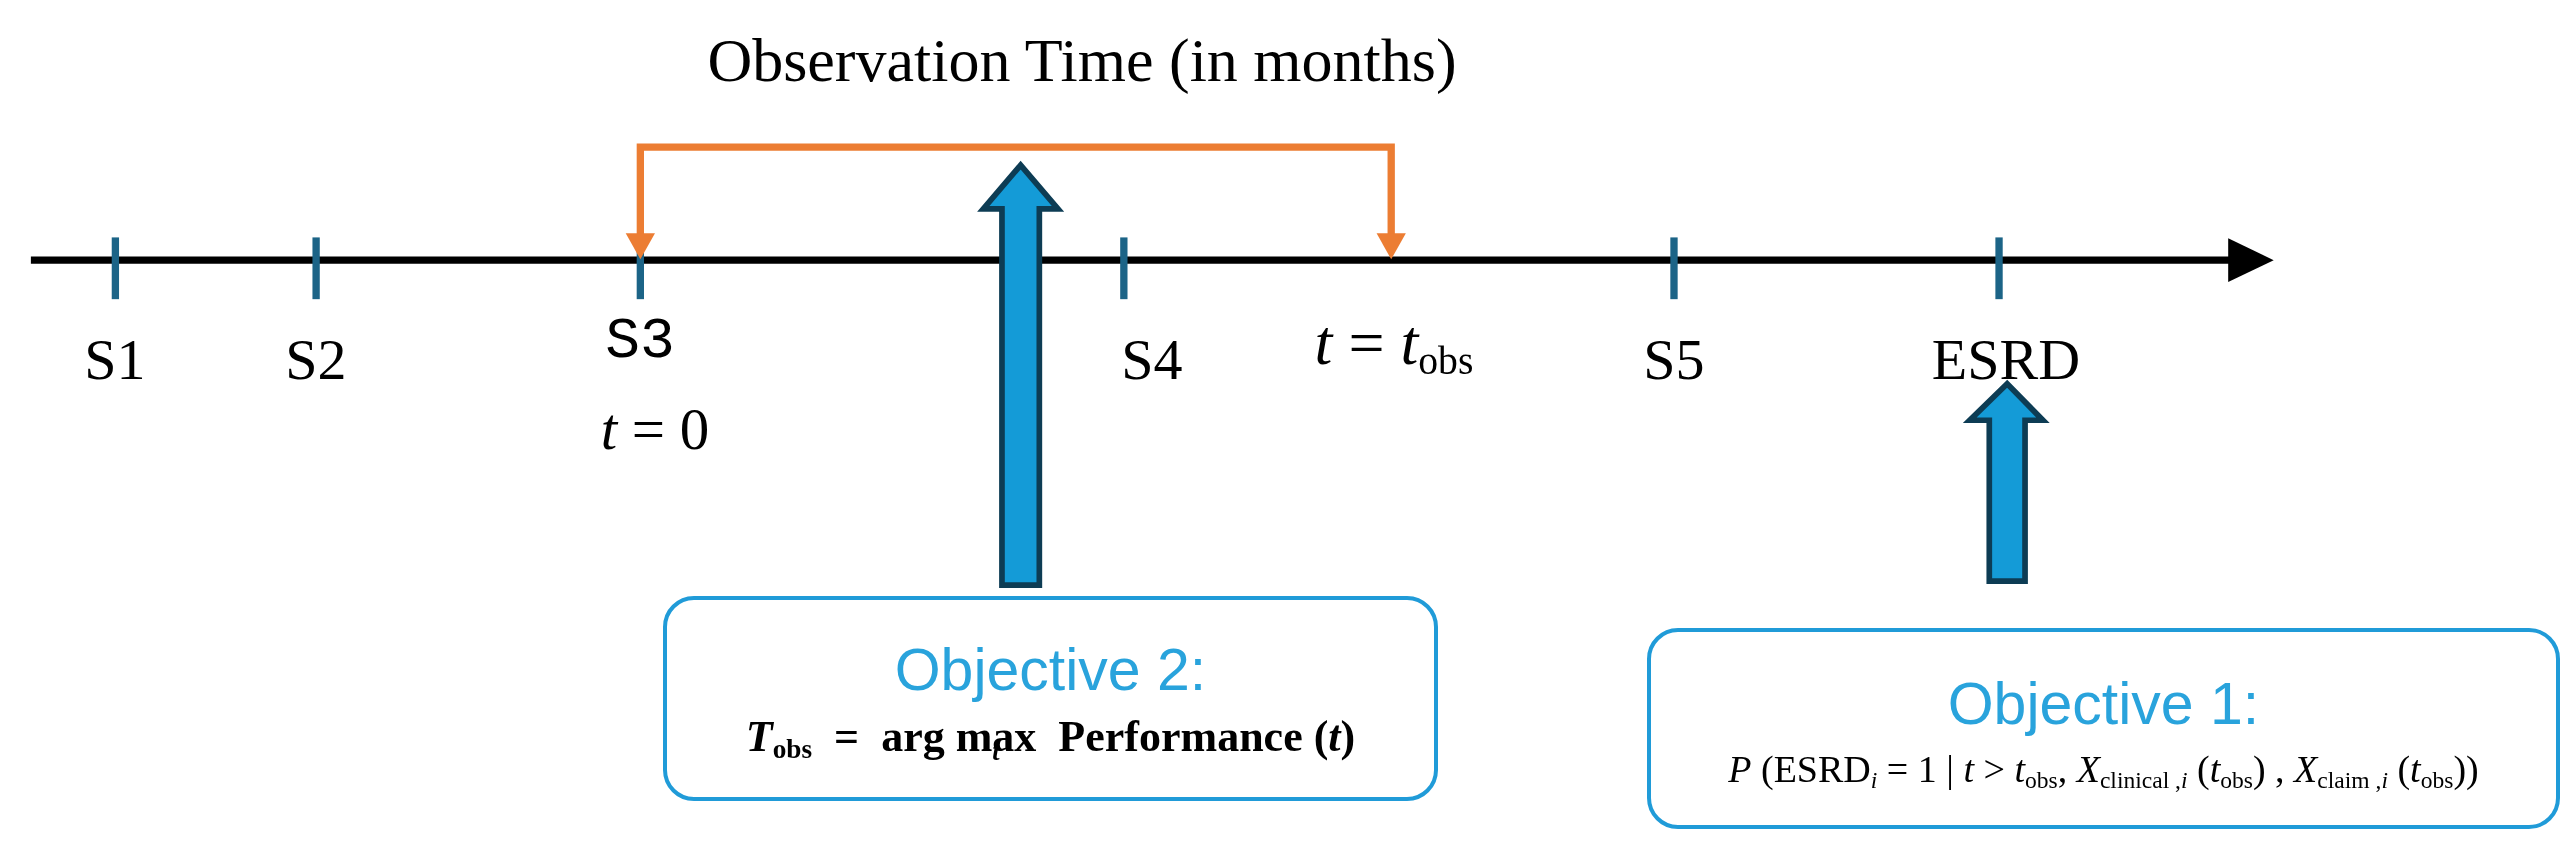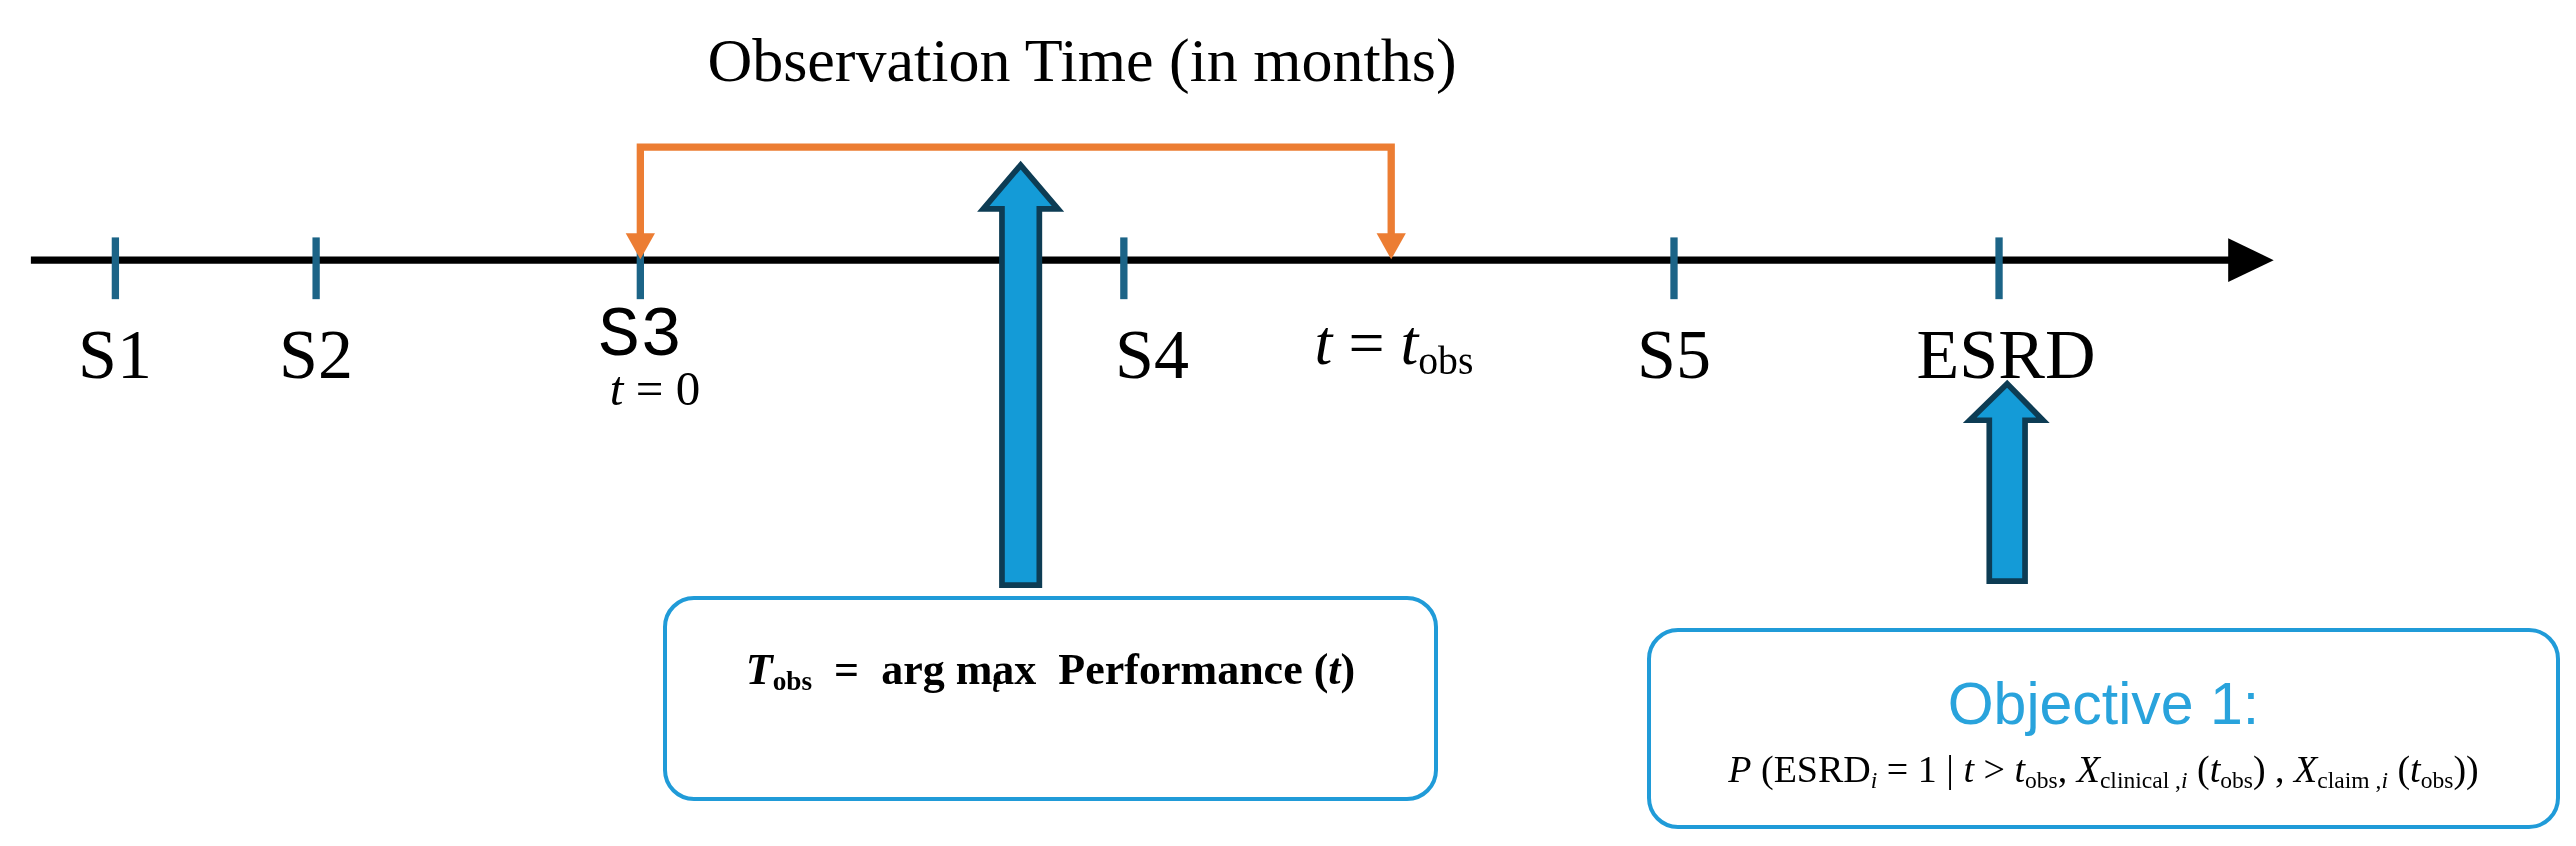--- a/index.html
+++ b/index.html
@@ -18,21 +18,21 @@
     width:2576px;height:847px;
     background:var(--bg);
     overflow:hidden;
     font-family:"Liberation Serif", serif;
   }
   .layer{position:absolute;left:0;top:0;width:2576px;height:847px;}
   .txt{position:absolute;color:var(--ink);line-height:1;white-space:nowrap;}
   .ctr{transform:translateX(-50%);}
   .serif{font-family:"Liberation Serif", serif;}
   .diagram-title{font-size:62px;text-align:right;}
-  .tick-label{font-size:70px;}
+  .tick-label{font-size:58px;margin-top:11px;}
   .formula{font-family:"Liberation Serif", serif;white-space:pre;}
   .s-it{font-style:italic;}
   .s-rm{font-style:normal;}
   .s-sub,.s-subit{font-size:0.62em;position:relative;top:0.24em;}
   .s-subit{font-style:italic;}
   .stack{display:inline-block;position:relative;}
   .stack .under{
     position:absolute;left:50%;top:0.92em;transform:translateX(-50%);
     font-size:0.6em;font-style:italic;
   }
@@ -79,25 +79,26 @@
 
   <div class="txt ctr serif diagram-title" style="left:1082px;top:29px;">Observation Time (in months)</div>
 
   <div class="txt ctr serif tick-label" style="left:115px;top:320px;">S1</div>
   <div class="txt ctr serif tick-label" style="left:316px;top:320px;">S2</div>
   <div class="txt ctr serif tick-label" style="left:640px;top:302px;font-family:Liberation Mono, monospace;">S3</div>
   <div class="txt ctr serif tick-label" style="left:1152px;top:320px;">S4</div>
   <div class="txt ctr serif tick-label" style="left:1674px;top:320px;">S5</div>
   <div class="txt ctr serif tick-label" style="left:2006px;top:320px;">ESRD</div>
 
-  <div class="txt ctr formula" style="left:655px;top:364px;font-size:49px;"><span class="s-it">t</span><span class="s-rm"> = 0</span></div>
+  <div class="txt ctr formula" style="left:655px;top:400px;font-size:59px;"><span class="s-it">t</span><span class="s-rm"> = 0</span></div>
 
   <div class="txt ctr formula" style="left:1394px;top:311px;font-size:64px;"><span class="s-it">t</span><span class="s-rm"> = </span><span class="s-it">t</span><span class="s-sub">obs</span></div>
 
   <div class="obj-box" style="left:663px;top:596px;width:775px;height:205px;padding-top:37px;">
+    <div class="obj-title">Objective 2:</div>
     <div class="obj-formula formula" style="font-size:44px;margin-top:6.5px;font-weight:bold;"><span class="s-it">T</span><span class="s-sub">obs</span><span class="s-rm">  =  </span><span class="s-rm">arg </span><span class="s-rm stack"><span>max</span><span class="under">t</span></span><span class="s-rm">  Performance </span><span class="s-rm">(</span><span class="s-it">t</span><span class="s-rm">)</span></div>
   </div>
 
   <div class="obj-box" style="left:1647px;top:628px;width:913px;height:201px;padding-top:39px;">
     <div class="obj-title">Objective 1:</div>
     <div class="obj-formula formula" style="font-size:38px;margin-top:8.1px;"><span class="s-it">P</span><span class="s-rm"> (</span><span class="s-rm">ESRD</span><span class="s-subit">i</span><span class="s-rm"> = 1 </span><span class="s-rm">|</span><span class="s-rm"> </span><span class="s-it">t</span><span class="s-rm"> &gt; </span><span class="s-it">t</span><span class="s-sub">obs</span><span class="s-rm">, </span><span class="s-it">X</span><span class="s-sub">clinical ,</span><span class="s-subit">i</span><span class="s-rm"> (</span><span class="s-it">t</span><span class="s-sub">obs</span><span class="s-rm">) , </span><span class="s-it">X</span><span class="s-sub">claim ,</span><span class="s-subit">i</span><span class="s-rm"> (</span><span class="s-it">t</span><span class="s-sub">obs</span><span class="s-rm">))</span></div>
   </div>
 
 </div>
 

